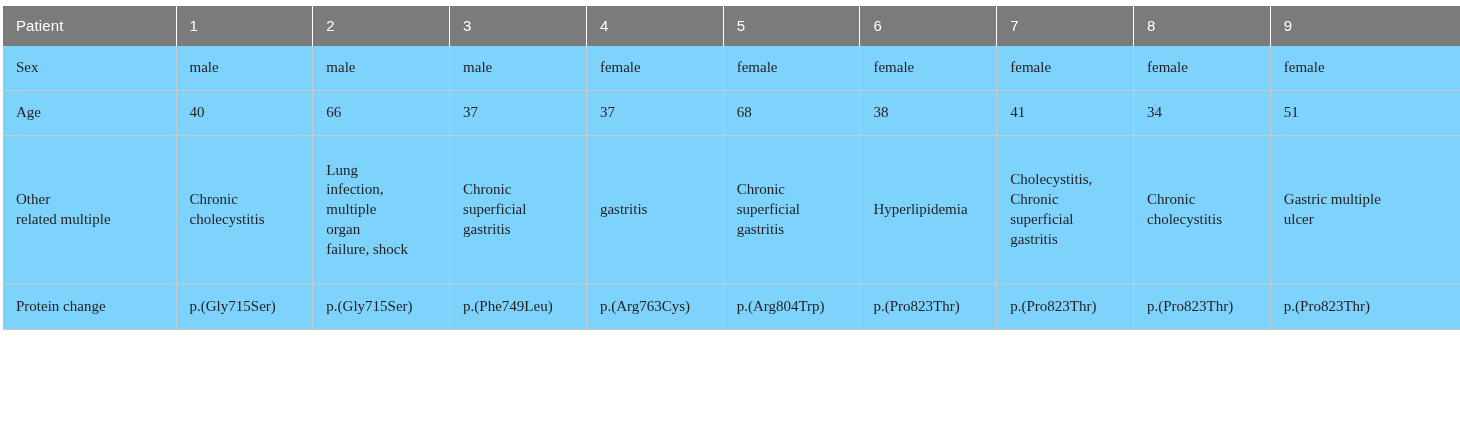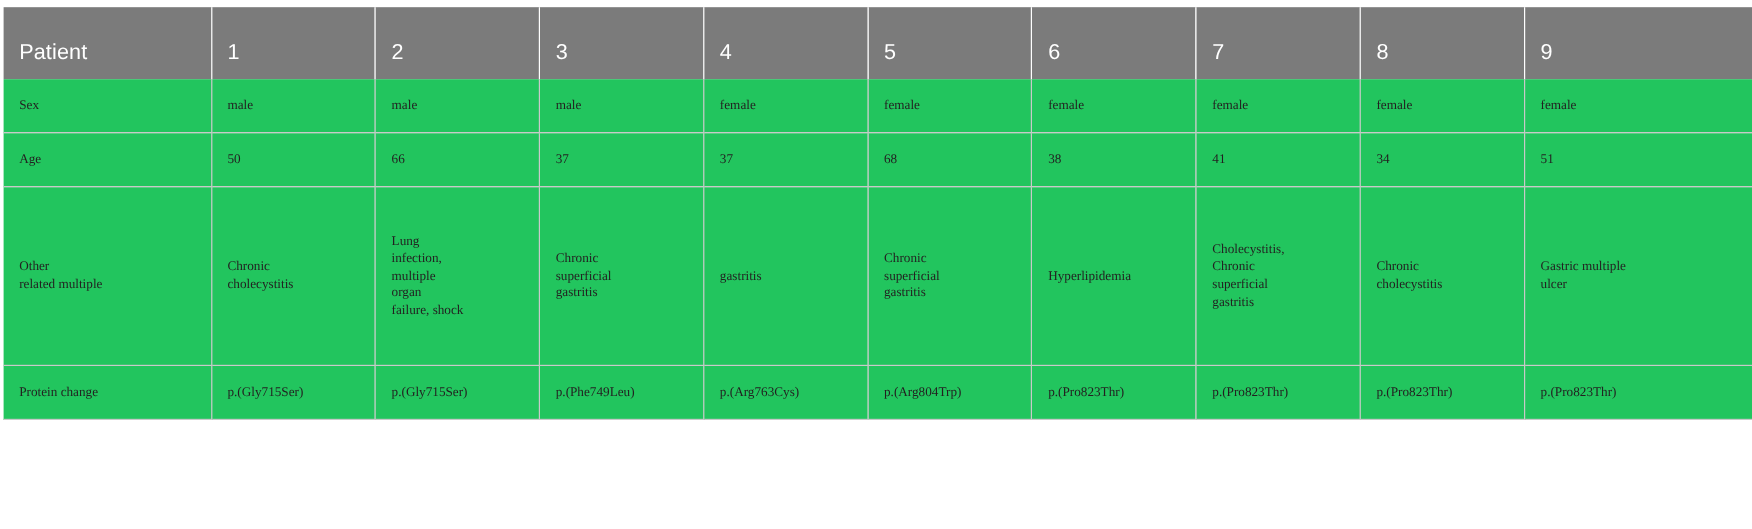--- a/index.html
+++ b/index.html
@@ -26,38 +26,38 @@
     margin: 6px 0 0 3px;
   }
   table.data-table col.c0 { width: 167px; }
   table.data-table col.cx { width: 132px; }
   table.data-table col.clast { width: 183px; }
 
   thead th {
     background: #7b7b7b;
     color: #ffffff;
     font-family: "Liberation Sans", sans-serif;
-    font-size: 18px;
+    font-size: 15px;
     font-weight: normal;
     text-align: left;
-    padding: 27px 10px 12px 13px;
+    padding: 11px 10px 12px 13px;
     border-right: 1px solid #ffffff;
     vertical-align: middle;
     letter-spacing: 0.1px;
   }
   thead th:last-child { border-right: none; }
 
   tbody td {
-    font-size: 11px;
+    font-size: 15px;
     padding: 10px 10px 10px 13px;
     border-bottom: 1px solid #c9c9c9;
     border-right: 1px solid #c9c9c9;
     vertical-align: middle;
     line-height: 1.32;
-    background: #22c55e;
+    background: #7dd3fc;
   }
   tbody td:last-child { border-right: none; }
   tbody tr:last-child td { border-bottom: 1px solid #c9c9c9; }
 
   tbody td.label-cell {
     border-right: 1px solid #c9c9c9;
   }
   .row-sex td, .row-age td { height: 24px; }
   .row-class td { height: 52px; }
   .row-other td { height: 128px; }
@@ -104,21 +104,21 @@
         <td class="nowrap-break">male</td>
         <td class="nowrap-break">female</td>
         <td class="nowrap-break">female</td>
         <td class="nowrap-break">female</td>
         <td class="nowrap-break">female</td>
         <td class="nowrap-break">female</td>
         <td class="nowrap-break">female</td>
       </tr>
       <tr class="row-age">
         <td class="label-cell nowrap-break">Age</td>
-        <td class="nowrap-break">50</td>
+        <td class="nowrap-break">40</td>
         <td class="nowrap-break">66</td>
         <td class="nowrap-break">37</td>
         <td class="nowrap-break">37</td>
         <td class="nowrap-break">68</td>
         <td class="nowrap-break">38</td>
         <td class="nowrap-break">41</td>
         <td class="nowrap-break">34</td>
         <td class="nowrap-break">51</td>
       </tr>
       <tr class="row-other">

